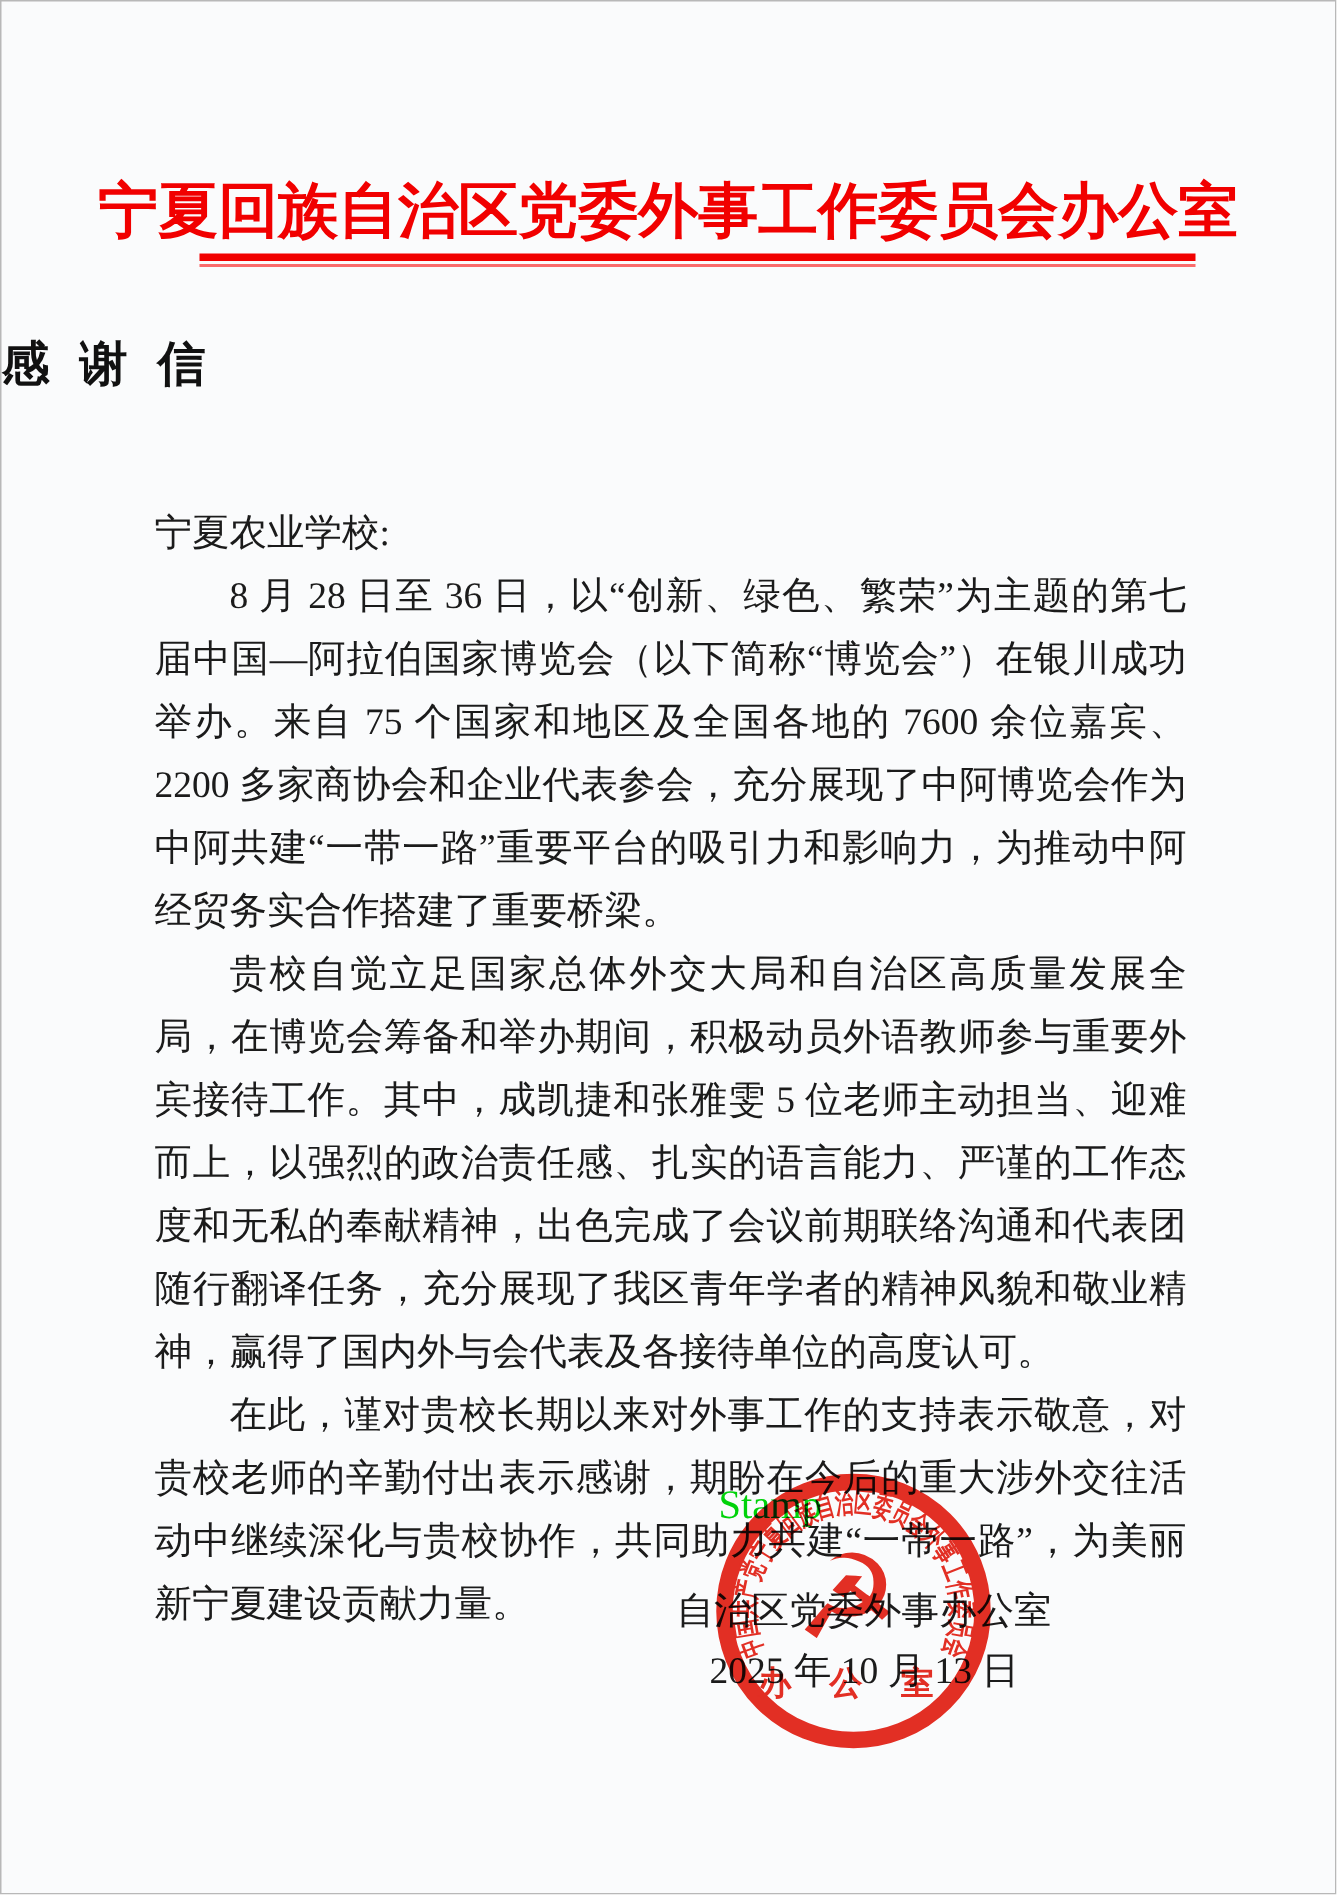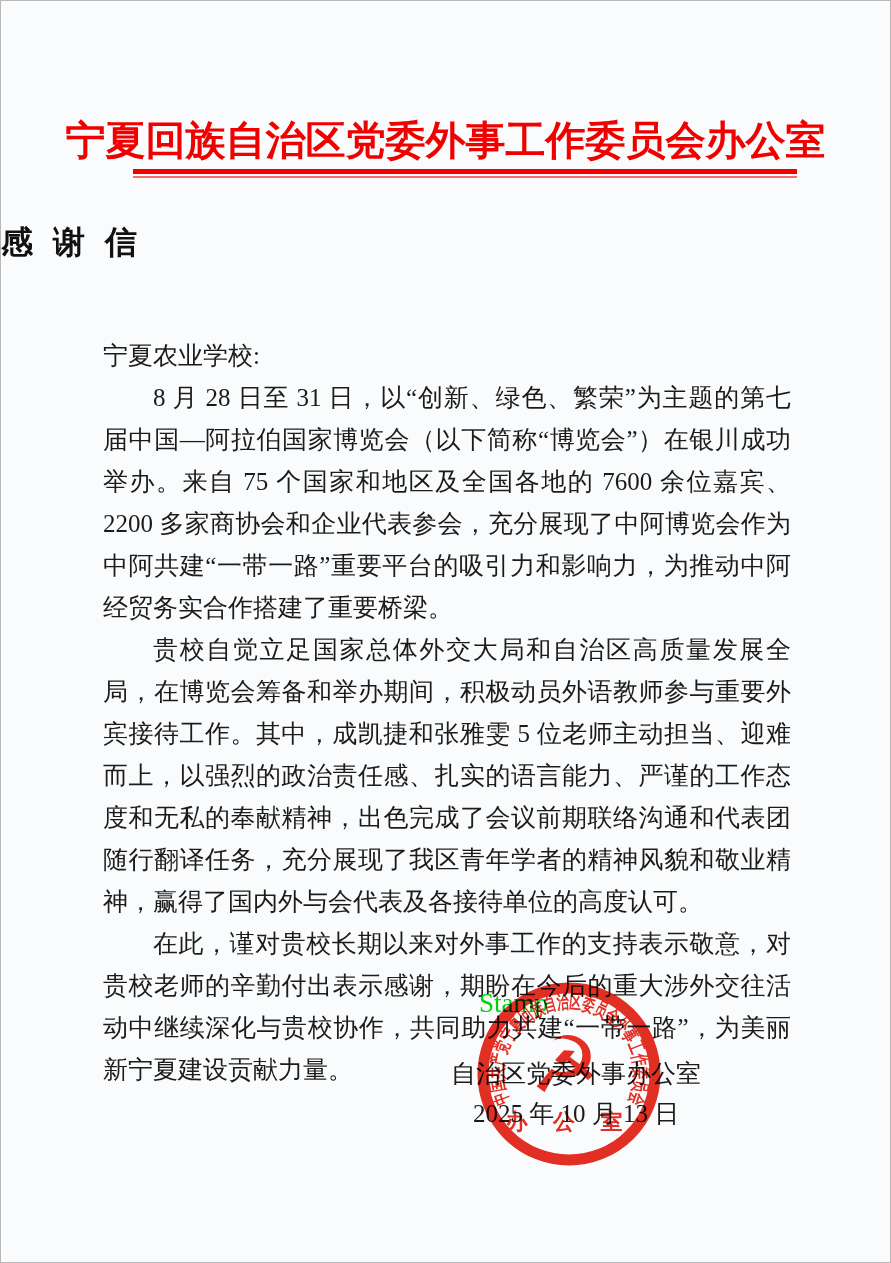--- a/index.html
+++ b/index.html
@@ -70,21 +70,21 @@
   <div class="red-rule">
     <div class="bar-thick"></div>
     <div class="bar-gap"></div>
     <div class="bar-thin"></div>
   </div>
 
   <div class="doc-title">感 谢 信</div>
 
   <div class="body-text">
     <p class="salutation">宁夏农业学校:</p>
-    <p>8 月 28 日至 31 日，以“创新、绿色、繁荣”为主题的第七届中国—阿拉伯国家博览会（以下简称“博览会”）在银川成功举办。来自 75 个国家和地区及全国各地的 7600 余位嘉宾、2200 多家商协会和企业代表参会，充分展现了中阿博览会作为中阿共建“一带一路”重要平台的吸引力和影响力，为推动中阿经贸务实合作搭建了重要桥梁。</p>
+    <p>8 月 28 日至 36 日，以“创新、绿色、繁荣”为主题的第七届中国—阿拉伯国家博览会（以下简称“博览会”）在银川成功举办。来自 75 个国家和地区及全国各地的 7600 余位嘉宾、2200 多家商协会和企业代表参会，充分展现了中阿博览会作为中阿共建“一带一路”重要平台的吸引力和影响力，为推动中阿经贸务实合作搭建了重要桥梁。</p>
     <p>贵校自觉立足国家总体外交大局和自治区高质量发展全局，在博览会筹备和举办期间，积极动员外语教师参与重要外宾接待工作。其中，成凯捷和张雅雯 5 位老师主动担当、迎难而上，以强烈的政治责任感、扎实的语言能力、严谨的工作态度和无私的奉献精神，出色完成了会议前期联络沟通和代表团随行翻译任务，充分展现了我区青年学者的精神风貌和敬业精神，赢得了国内外与会代表及各接待单位的高度认可。</p>
     <p>在此，谨对贵校长期以来对外事工作的支持表示敬意，对贵校老师的辛勤付出表示感谢，期盼在今后的重大涉外交往活动中继续深化与贵校协作，共同助力共建“一带一路”，为美丽新宁夏建设贡献力量。</p>
   </div>
 
   <div class="stamp-label">Stamp</div>
 
   <div class="sign-line">自治区党委外事办公室</div>
 
   <div class="date-line">2025 年 10 月 13 日</div>
 

